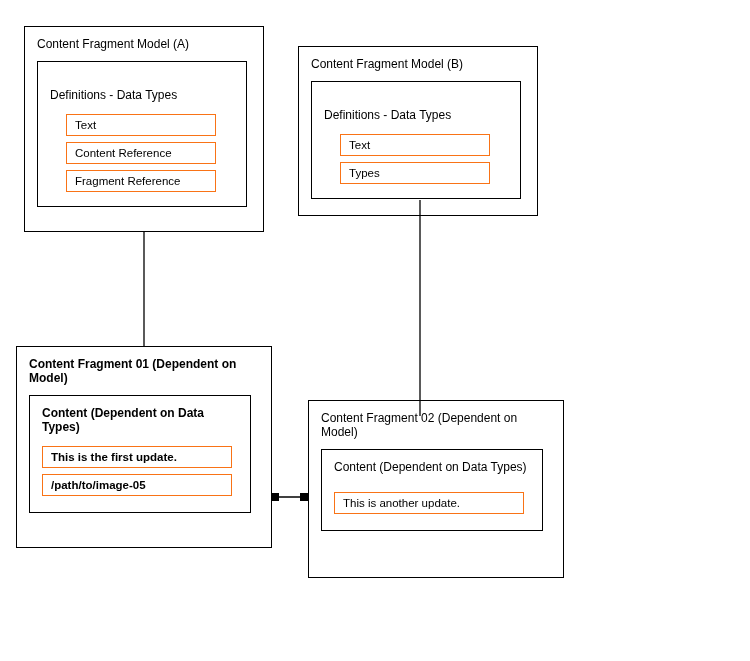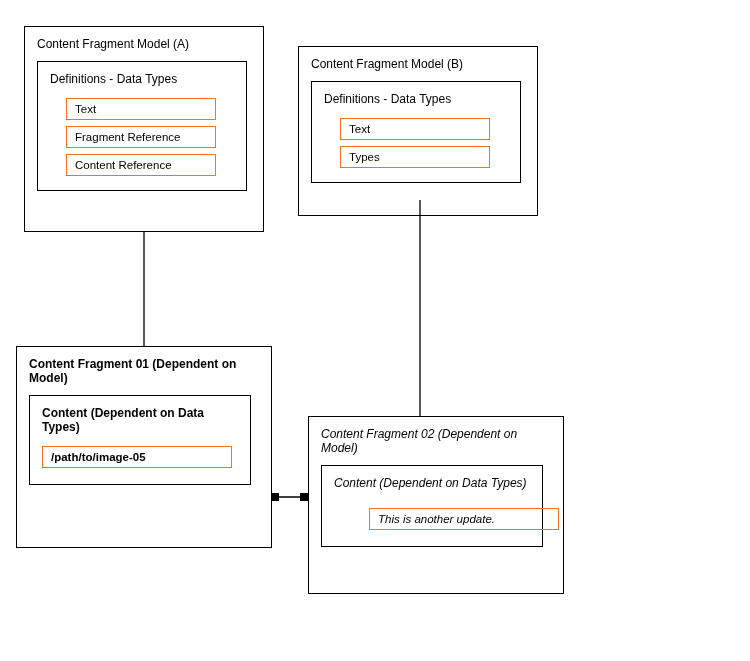--- a/index.html
+++ b/index.html
@@ -21,21 +21,21 @@
     box-sizing: border-box;
     padding: 10px 12px;
   }
   .model-title {
     font-size: 12px;
     margin-bottom: 10px;
   }
   .inner-box {
     border: 1px solid #000;
     box-sizing: border-box;
-    padding: 10px 12px 14px 12px;
+    padding: 26px 12px 14px 12px;
   }
   .inner-title {
     font-size: 12px;
     margin-bottom: 12px;
   }
   .field {
     border: 1px solid #f97316;
     box-sizing: border-box;
     padding: 4px 8px;
     margin: 6px 0 0 16px;
@@ -58,47 +58,48 @@
 </head>
 <body>
 
 <div class="canvas">
 
   <div class="model-box" style="left:24px; top:26px; width:240px; height:206px;">
     <div class="model-title">Content Fragment Model (A)</div>
     <div class="inner-box" style="width:210px;">
       <div class="inner-title">Definitions - Data Types</div>
       <div class="field">Text</div>
+      <div class="field">Content Reference</div>
       <div class="field">Fragment Reference</div>
-      <div class="field">Content Reference</div>
     </div>
   </div>
 
   <div class="model-box" style="left:298px; top:30px; width:240px; height:170px;margin-top:16px;">
     <div class="model-title">Content Fragment Model (B)</div>
     <div class="inner-box" style="width:210px;">
       <div class="inner-title">Definitions - Data Types</div>
       <div class="field">Text</div>
       <div class="field">Types</div>
     </div>
   </div>
 
   <div class="model-box" style="left:16px; top:346px; width:256px; height:202px;font-weight:bold;">
     <div class="model-title">Content Fragment  01 (Dependent on Model)</div>
     <div class="inner-box" style="width:222px; padding:10px 12px 16px 12px;">
       <div class="inner-title">Content (Dependent on Data Types)</div>
+      <div class="field field-wide">This is the first update.</div>
       <div class="field field-wide">/path/to/image-05</div>
     </div>
   </div>
 
-  <div class="model-box" style="left:308px; top:416px; width:256px; height:178px;font-style:italic;">
+  <div class="model-box" style="left:308px; top:400px; width:256px; height:178px;">
     <div class="model-title">Content Fragment 02 (Dependent on Model)</div>
     <div class="inner-box" style="width:222px; padding:10px 12px 16px 12px;">
       <div class="inner-title">Content  (Dependent on Data Types)</div>
-      <div class="field field-wide" style="margin-top:18px;margin-left:35px;">This is another update.</div>
+      <div class="field field-wide" style="margin-top:18px;">This is another update.</div>
     </div>
   </div>
 
   <svg class="connectors">
 
     <line x1="144" y1="232" x2="144" y2="346" stroke="#000" stroke-width="1.3"></line>
 
     <line x1="420" y1="200" x2="420" y2="416" stroke="#000" stroke-width="1.3"></line>
 
     <line x1="272" y1="497" x2="308" y2="497" stroke="#000" stroke-width="1.3"></line>

